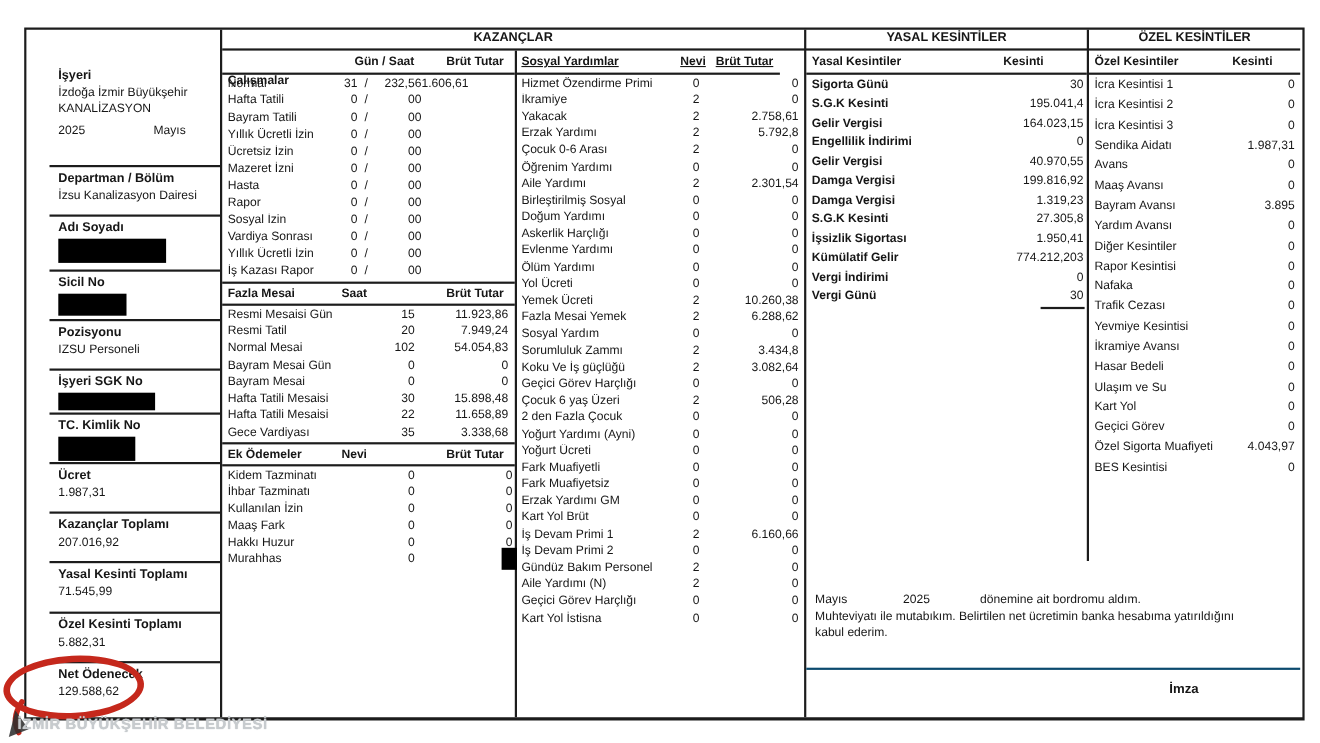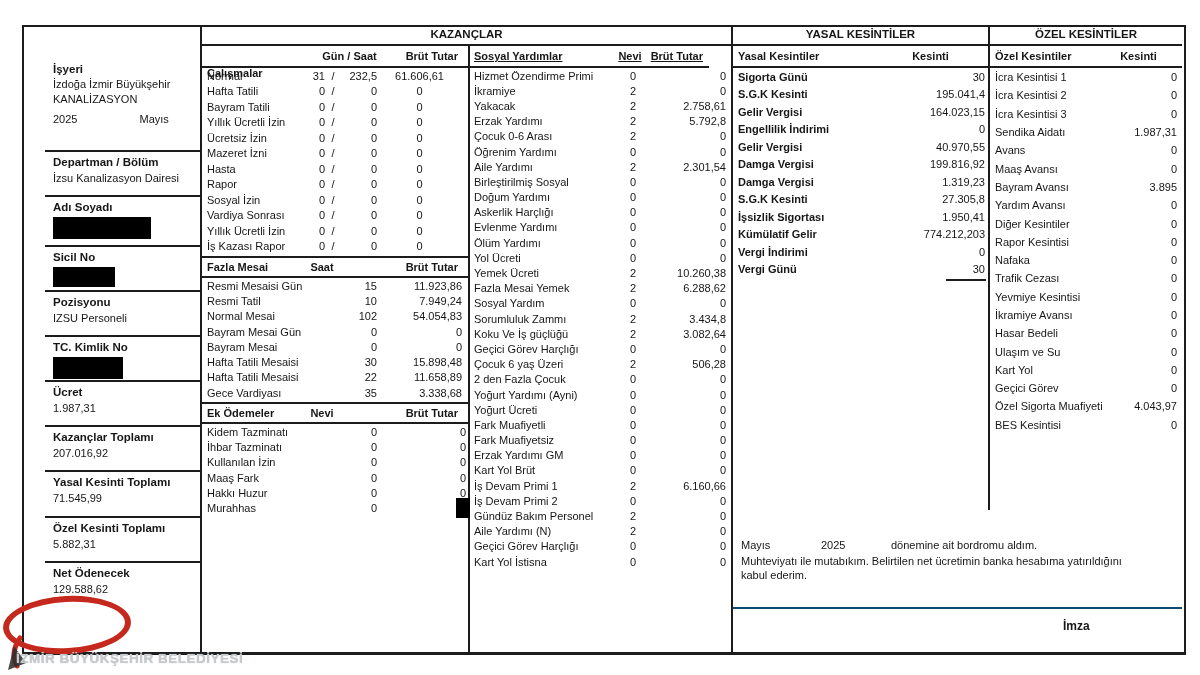--- a/index.html
+++ b/index.html
@@ -54,21 +54,21 @@
   .rows { position:absolute; font-size:11px; }
   .row { display:flex; align-items:center; white-space:nowrap; }
 
   
   .cal-rows { top:41px; left:0; width:266px; }
   .cal-rows .row { height:15.5px; padding-left:5px; }
   .c-label { width:90px; overflow:hidden; }
   .c-gun { width:28px; text-align:right; }
   .c-slash { width:16px; text-align:center; }
   .c-saat { width:36px; text-align:right; }
-  .c-tutar { flex:1; text-align:center; padding-right:6px; }
+  .c-tutar { flex:1; text-align:left; padding-right:6px; }
   .ch1 { width:95px; padding-left:5px;margin-top:33px; }
   .ch2 { width:105px; text-align:center; }
   .ch3 { flex:1; text-align:right; padding-right:10px; }
 
   
   .blk-head { position:absolute; left:0; width:266px; height:22px;
     border-top:2px solid #1c1c1c; border-bottom:2px solid #1c1c1c;
     display:flex; align-items:center; font-weight:bold; font-size:11px; }
   .fm-head { top:229px; }
   .ek-head { top:375px; }
@@ -170,20 +170,24 @@
         <div class="redact r-name"></div>
       </div>
       <div class="sb-sec" style="height:45px">
         <div class="sb-label">Sicil No</div>
         <div class="redact r-sicil"></div>
       </div>
       <div class="sb-sec" style="height:45px">
         <div class="sb-label">Pozisyonu</div>
         <div class="sb-value">IZSU Personeli</div>
       </div>
+      <div class="sb-sec" style="height:40px">
+        <div class="sb-label">İşyeri SGK No</div>
+        <div class="redact r-sgk"></div>
+      </div>
       <div class="sb-sec" style="height:45px">
         <div class="sb-label">TC. Kimlik No</div>
         <div class="redact r-tc"></div>
       </div>
       <div class="sb-sec" style="height:45px">
         <div class="sb-label">Ücret</div>
         <div class="sb-value">1.987,31</div>
       </div>
       <div class="sb-sec" style="height:45px">
         <div class="sb-label">Kazançlar Toplamı</div>
@@ -327,21 +331,21 @@
       <div class="rows fm-rows">
 
           <div class="row">
             <span class="f-label">Resmi Mesaisi Gün</span>
             <span class="f-saat">15</span>
             <span class="f-tutar">11.923,86</span>
           </div>
 
           <div class="row">
             <span class="f-label">Resmi Tatil</span>
-            <span class="f-saat">10</span>
+            <span class="f-saat">20</span>
             <span class="f-tutar">7.949,24</span>
           </div>
 
           <div class="row">
             <span class="f-label">Normal Mesai</span>
             <span class="f-saat">102</span>
             <span class="f-tutar">54.054,83</span>
           </div>
 
           <div class="row">

